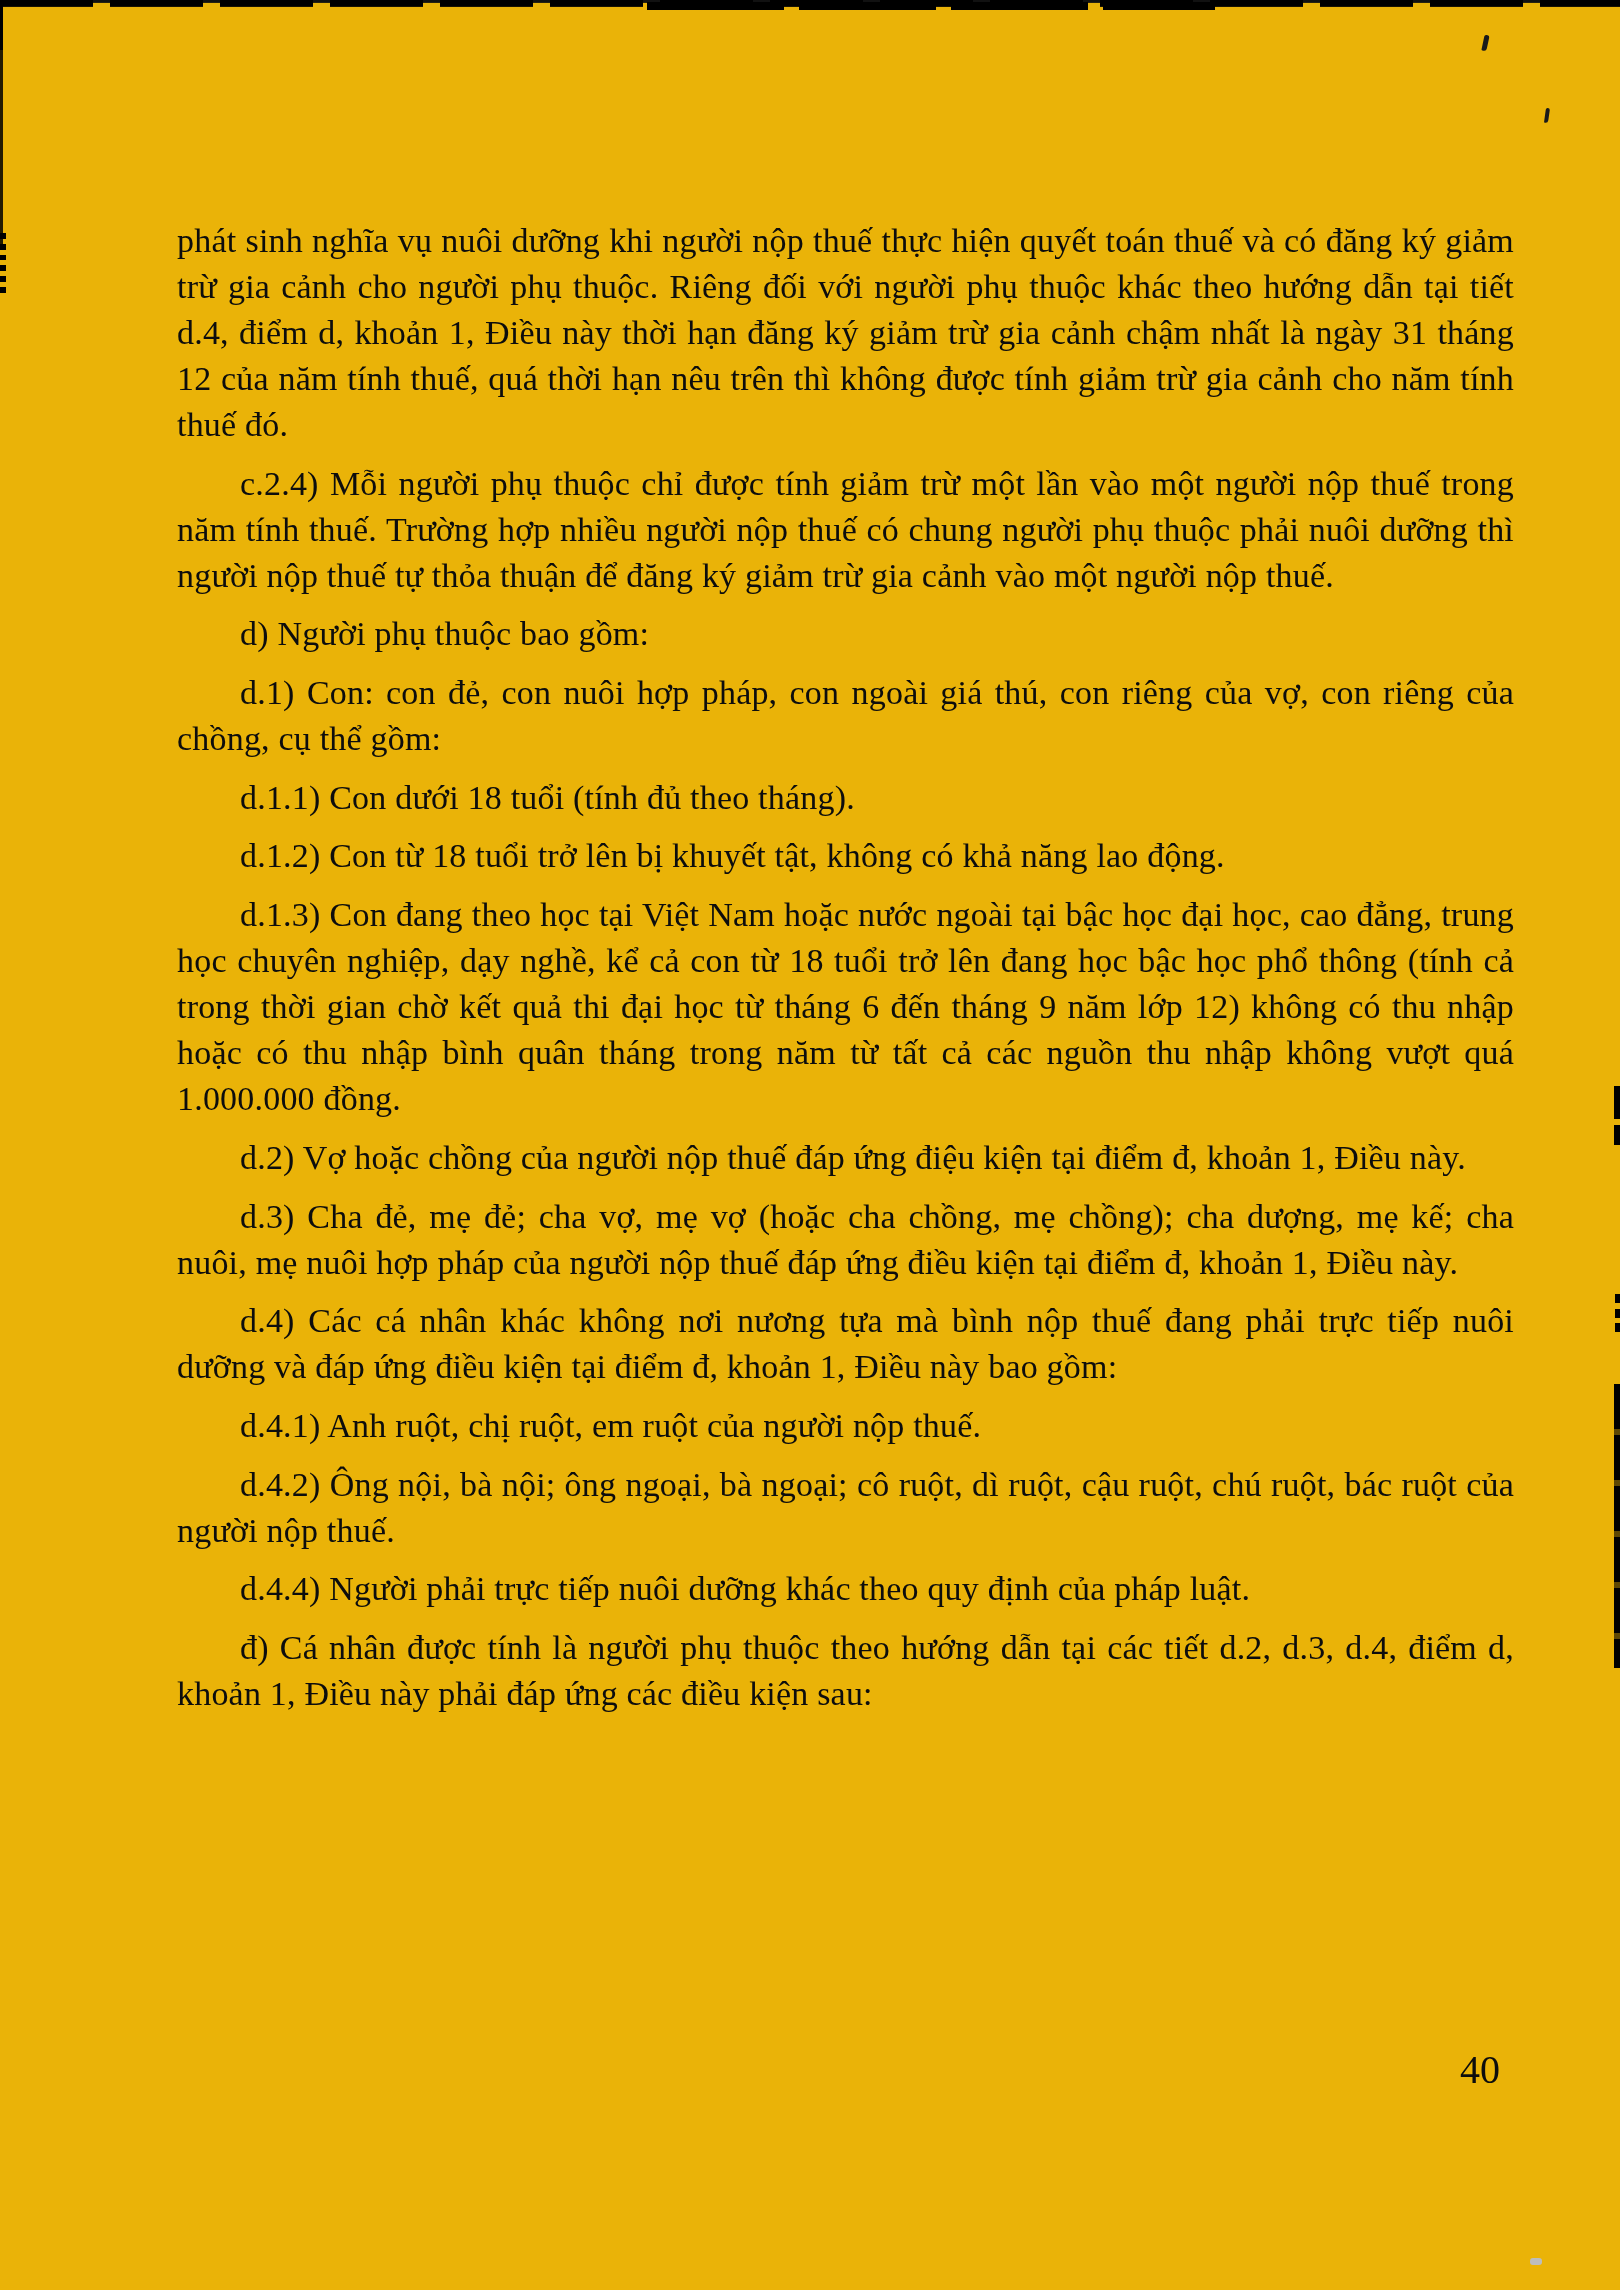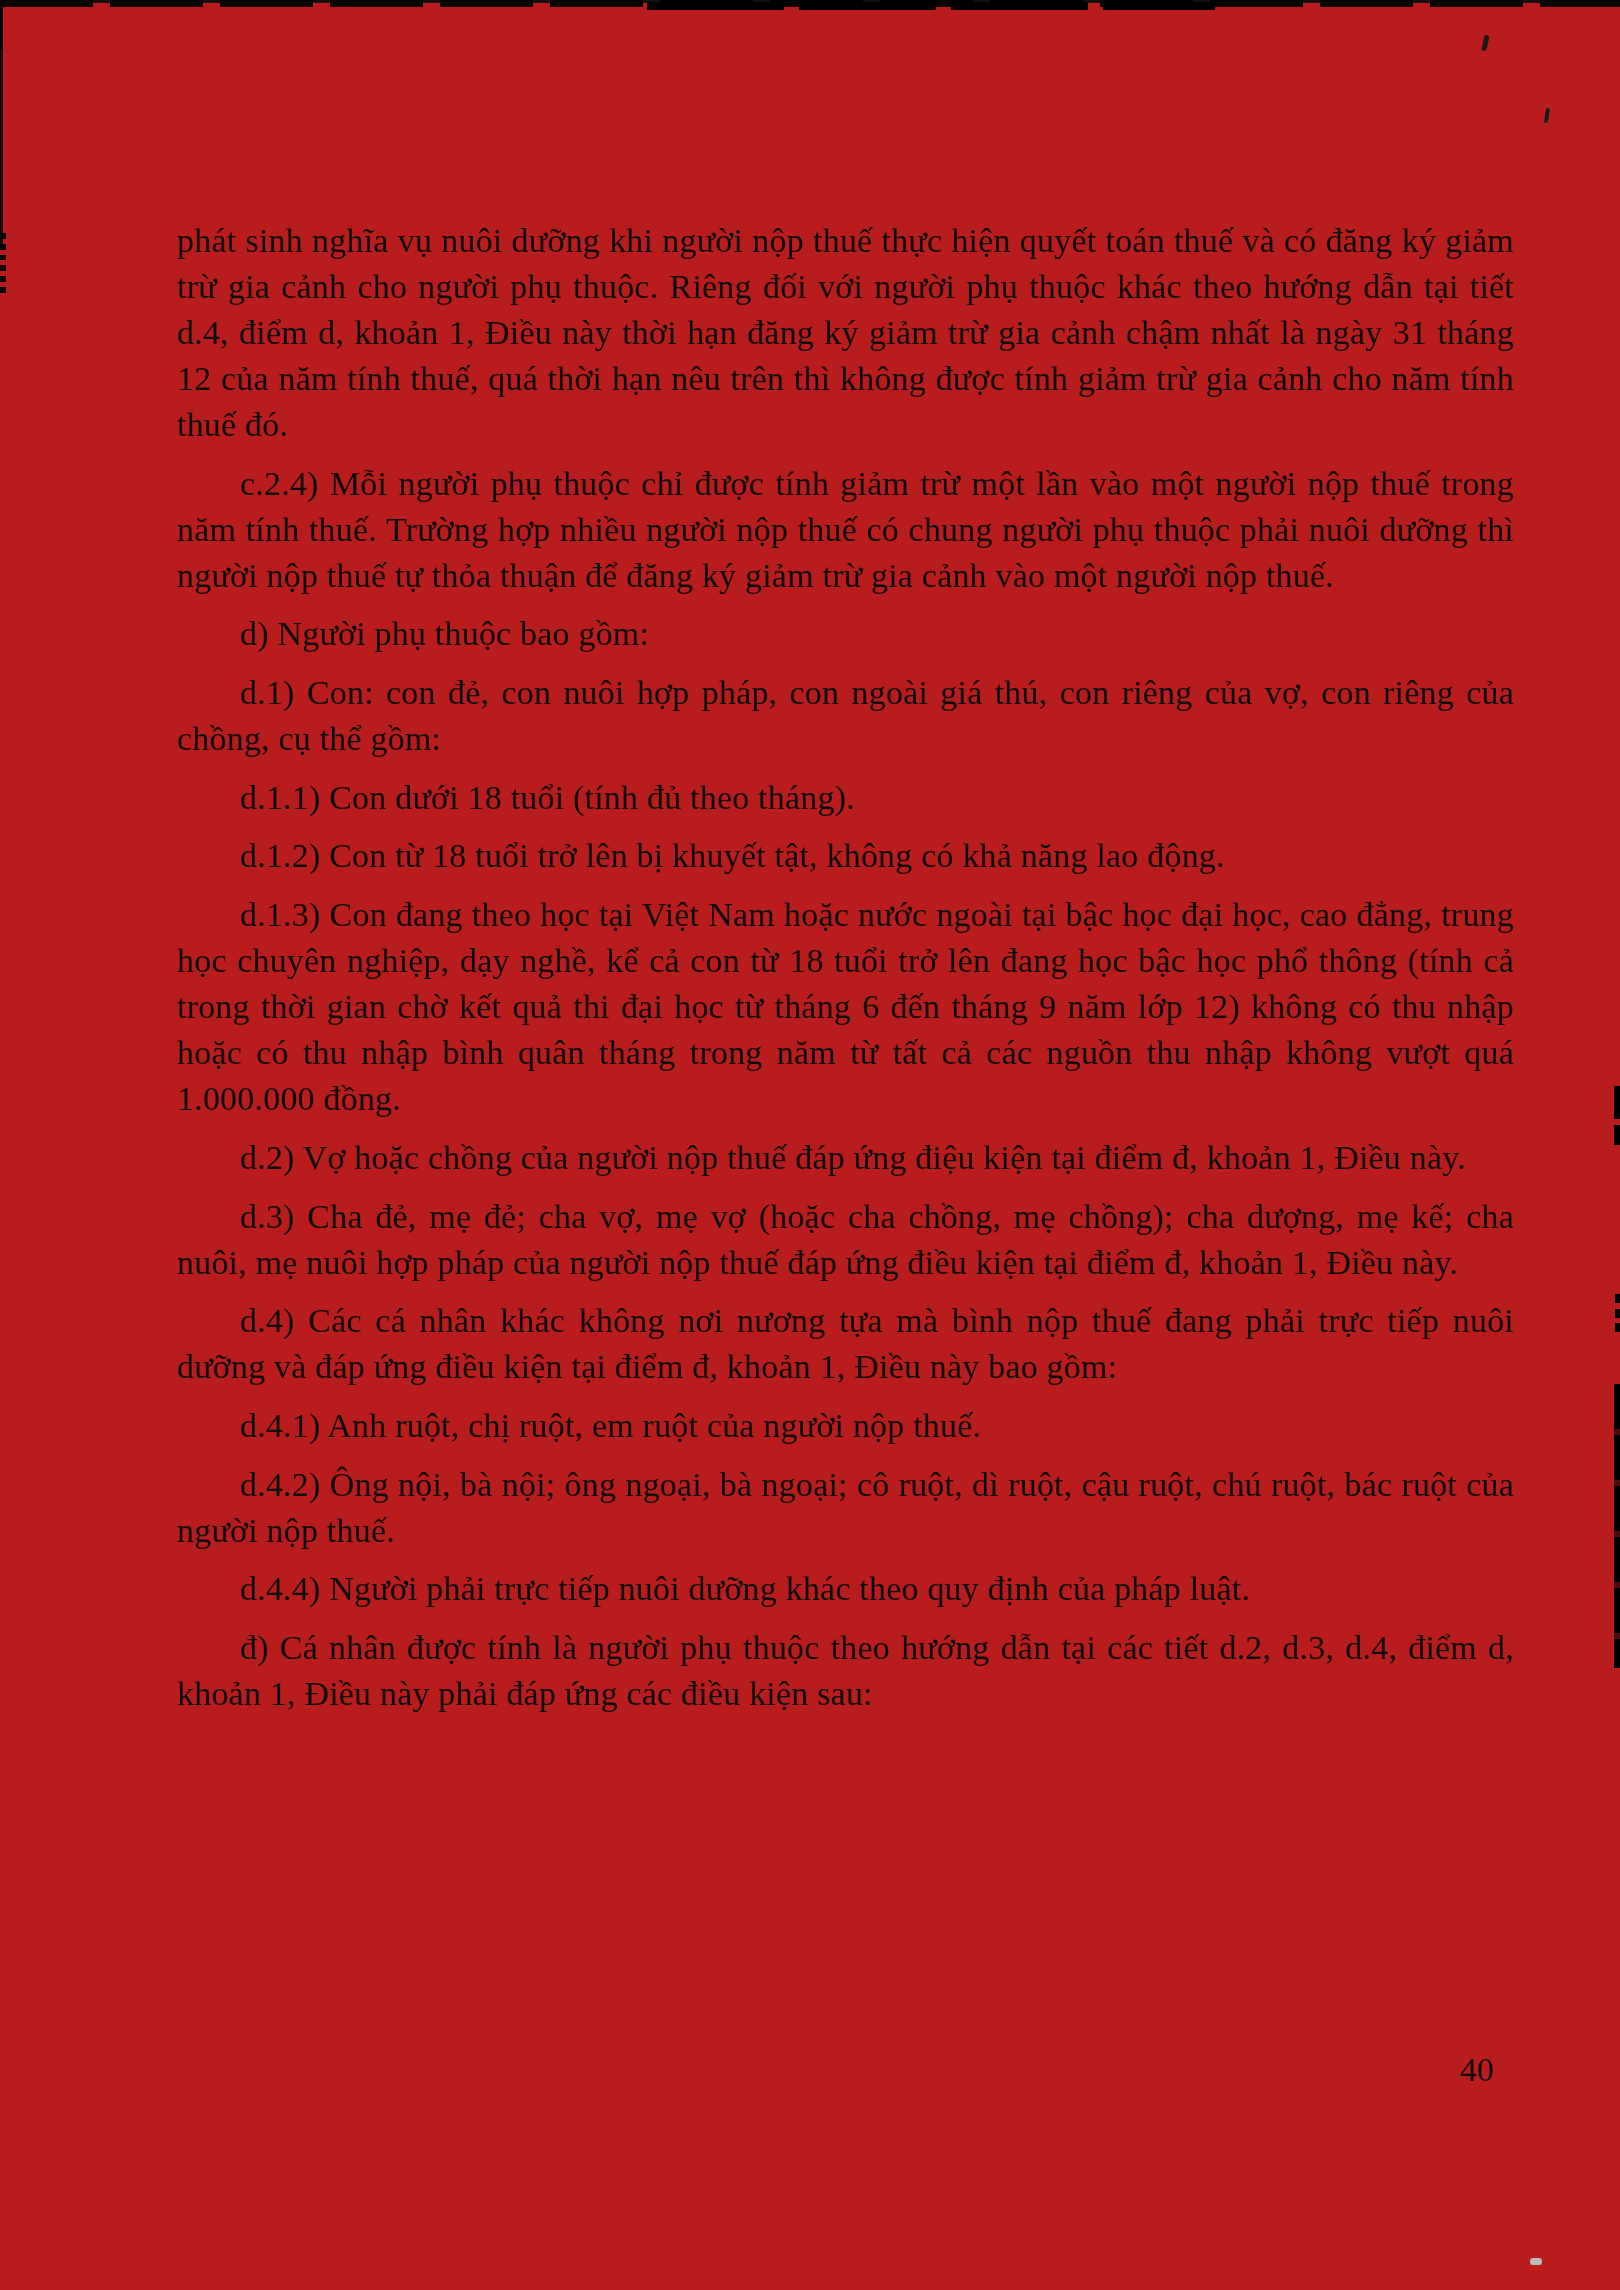--- a/index.html
+++ b/index.html
@@ -4,21 +4,21 @@
 <style>
   html, body {
     margin: 0;
     padding: 0;
     background: #ffffff;
   }
   .page {
     position: relative;
     width: 1620px;
     height: 2291px;
-    background: #b91c1c;
+    background: #eab308;
     font-family: "Liberation Serif", serif;
     color: #0d0d0d;
     overflow: hidden;
   }
   
   .top-scan-bar {
     position: absolute;
     top: 0; left: 0;
     width: 1620px; height: 6.9px;
     background:
@@ -87,21 +87,21 @@
     text-indent: 63px;
     letter-spacing: 0.2px;
   }
   .content p.no-indent {
     text-indent: 0;
   }
   .page-number {
     position: absolute;
     left: 1460px;
     top: 2050px;
-    font-size: 34px;
+    font-size: 40px;
     line-height: 39px;
   }
 </style>
 </head>
 <body>
 
 <div class="page">
 
   <div class="top-scan-bar"></div>
   <div class="top-scan-bar-thick"></div>

